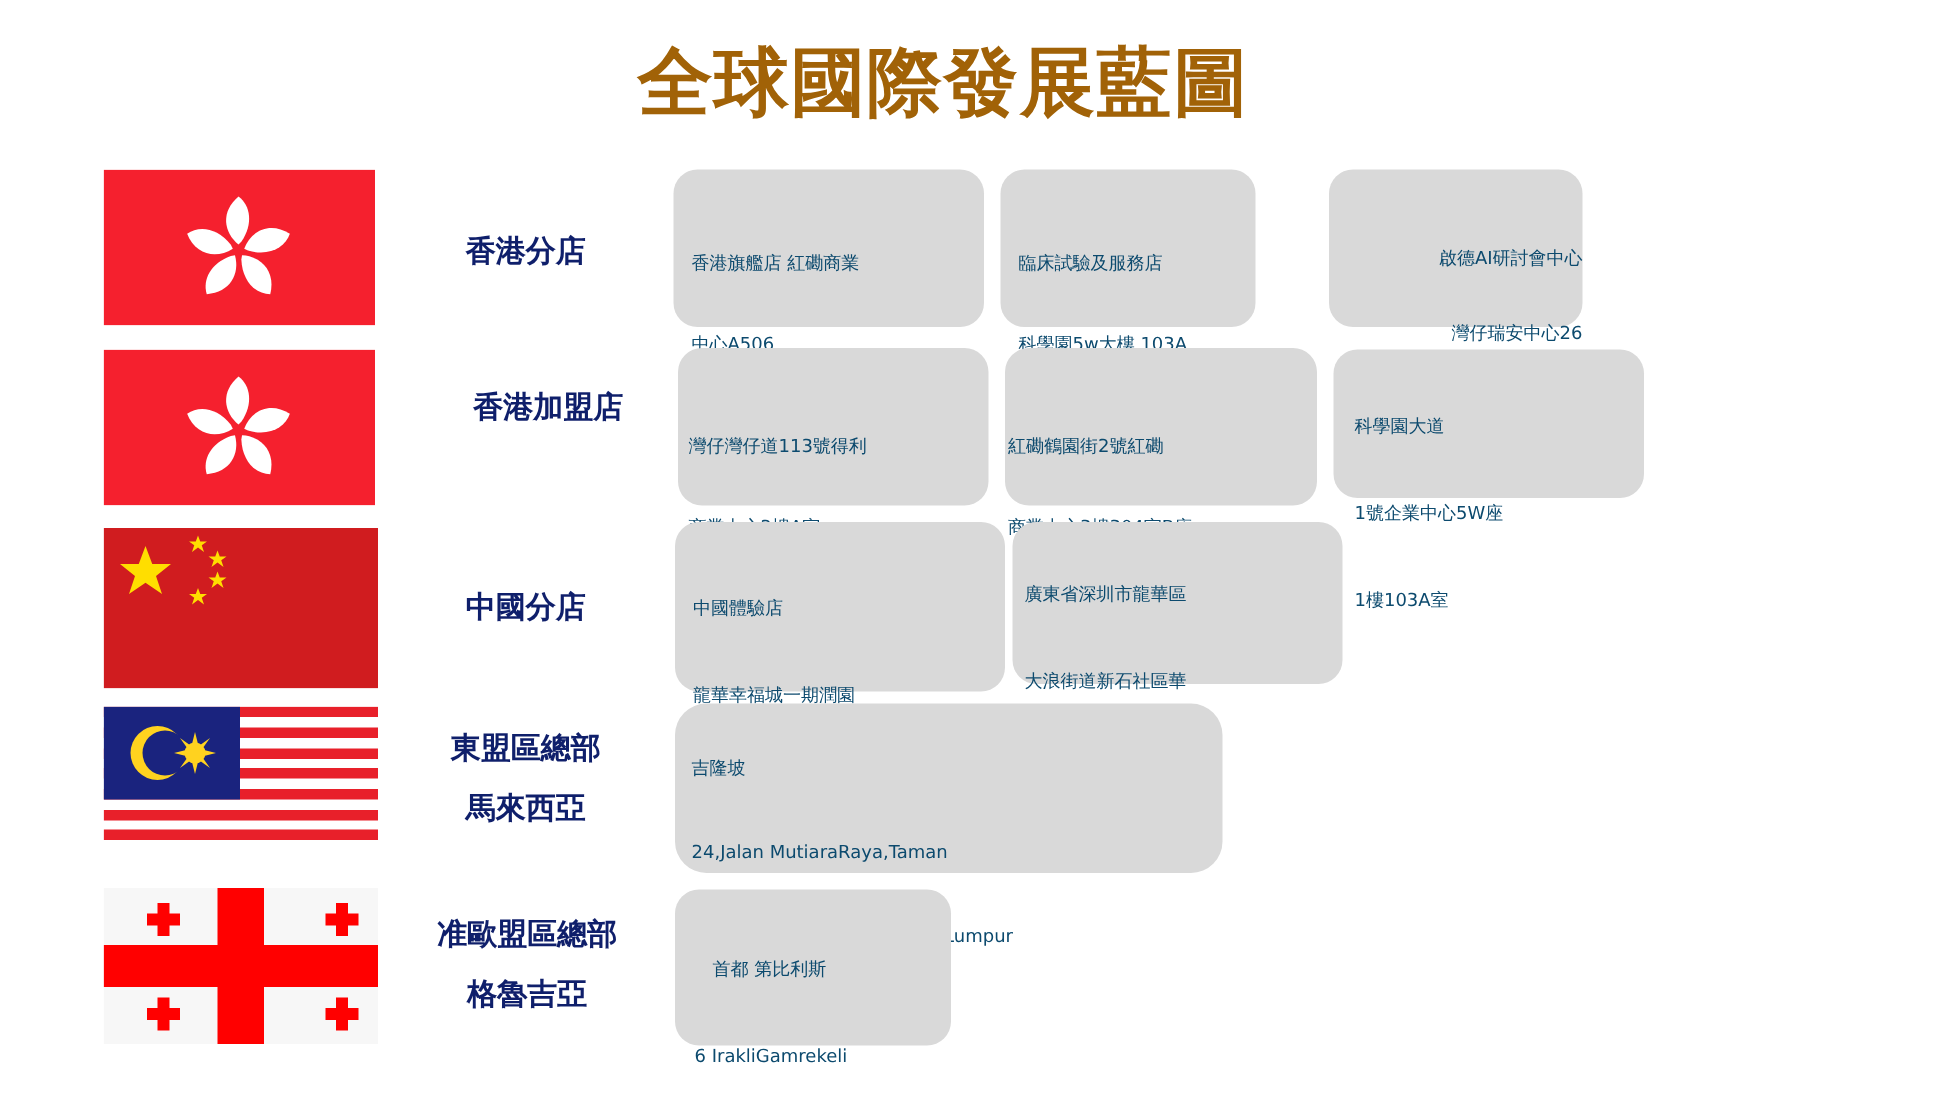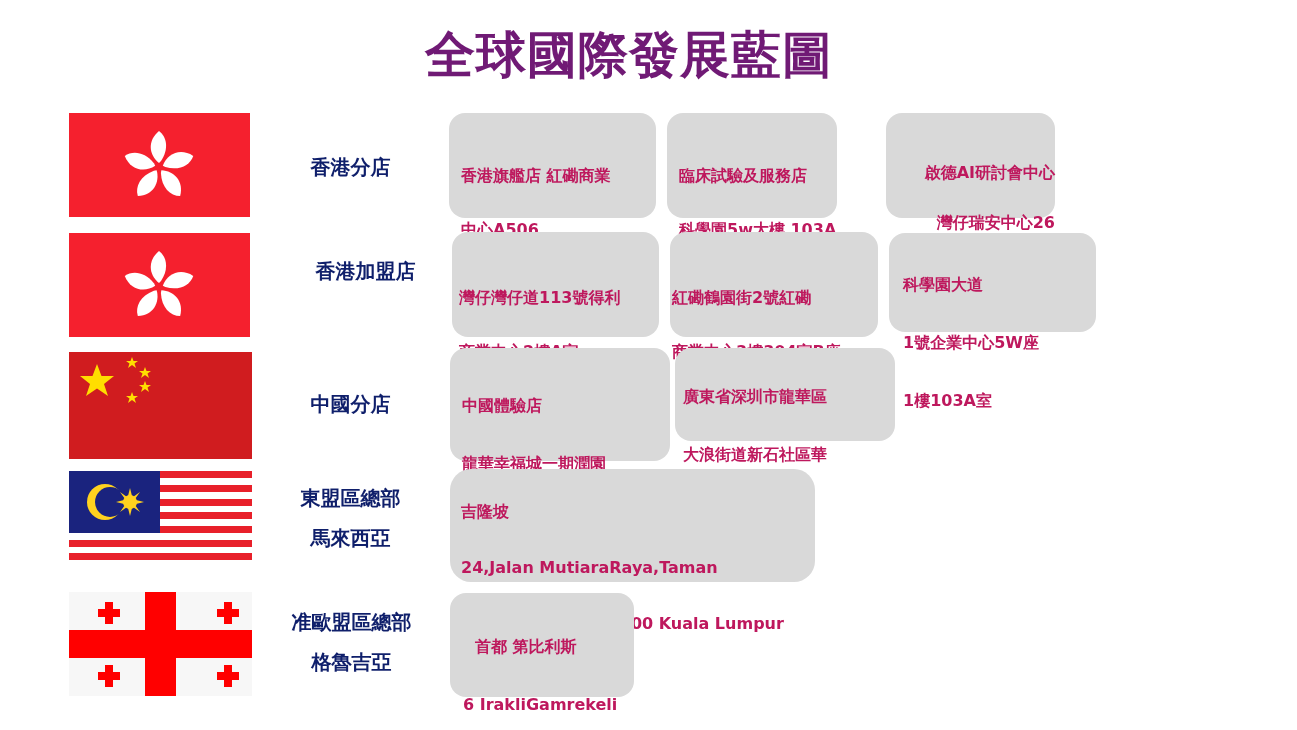--- a/index.html
+++ b/index.html
@@ -1,25 +1,25 @@
 <!DOCTYPE html>
 <html><head>
 <meta charset="utf-8">
 <style>
   html, body { margin:0; padding:0; background:#ffffff; }
   body { width:1297px; height:730px; position:relative; overflow:hidden;
          font-family:"DejaVu Sans","Liberation Sans",sans-serif; color:#0f1f6b; }
   .title { position:absolute; left:0; top:22px; width:1258px; text-align:center;
-           font-size:50px; font-weight:bold; color:#701a75; letter-spacing:1px; }
+           font-size:50px; font-weight:bold; color:#a16207; letter-spacing:1px; }
   .flag { position:absolute; overflow:hidden; }
   .flag svg { display:block; width:100%; height:100%; }
   .label { position:absolute; font-weight:bold; color:#0f1f6b; font-size:20px;
            text-align:center; line-height:40px; white-space:nowrap; }
   .card { position:absolute; background:#d9d9d9; border-radius:16px; box-sizing:border-box;
-          font-weight:bold; color:#be185d; font-size:16px; line-height:27px; white-space:pre-line; }
+          font-weight:normal; color:#0c4a6e; font-size:12px; line-height:27px; white-space:pre-line; }
   .card .line { display:block; white-space:nowrap; }
 </style>
 </head>
 <body>
 
 <div class="title">全球國際發展藍圖</div>
 
 <div class="flag" style="left:69px;top:113px;width:181px;height:104px;">
   <svg viewBox="0 0 181 104">
     <rect width="181" height="104" fill="#f5202e"></rect>
@@ -89,21 +89,21 @@
   </svg>
 </div>
 <div class="label" style="left:268px;top:384px;width:165px;">
   <span>中國分店</span>
 </div>
 <div class="card" style="left:450px;top:348px;width:220px;height:113px;padding:14px 0 0 12px;line-height:29px;">
   <span class="line">中國體驗店</span>
   <span class="line">龍華幸福城一期潤園</span>
   <span class="line">2棟A單元701</span>
 </div>
-<div class="card" style="left:675px;top:348px;width:220px;height:93px;padding:5px 0 0 8px;line-height:29px;">
+<div class="card" style="left:675px;top:348px;width:220px;height:108px;padding:5px 0 0 8px;line-height:29px;">
   <span class="line">廣東省深圳市龍華區</span>
   <span class="line">大浪街道新石社區華</span>
   <span class="line">寧路117號</span>
 </div>
 
 <div class="flag" style="left:69px;top:471px;width:183px;height:96px;">
   <svg viewBox="0 0 183 96">
     <rect width="183" height="96" fill="#ffffff"></rect>
     <g fill="#e8202a">
       <rect y="0" width="183" height="7"></rect>

